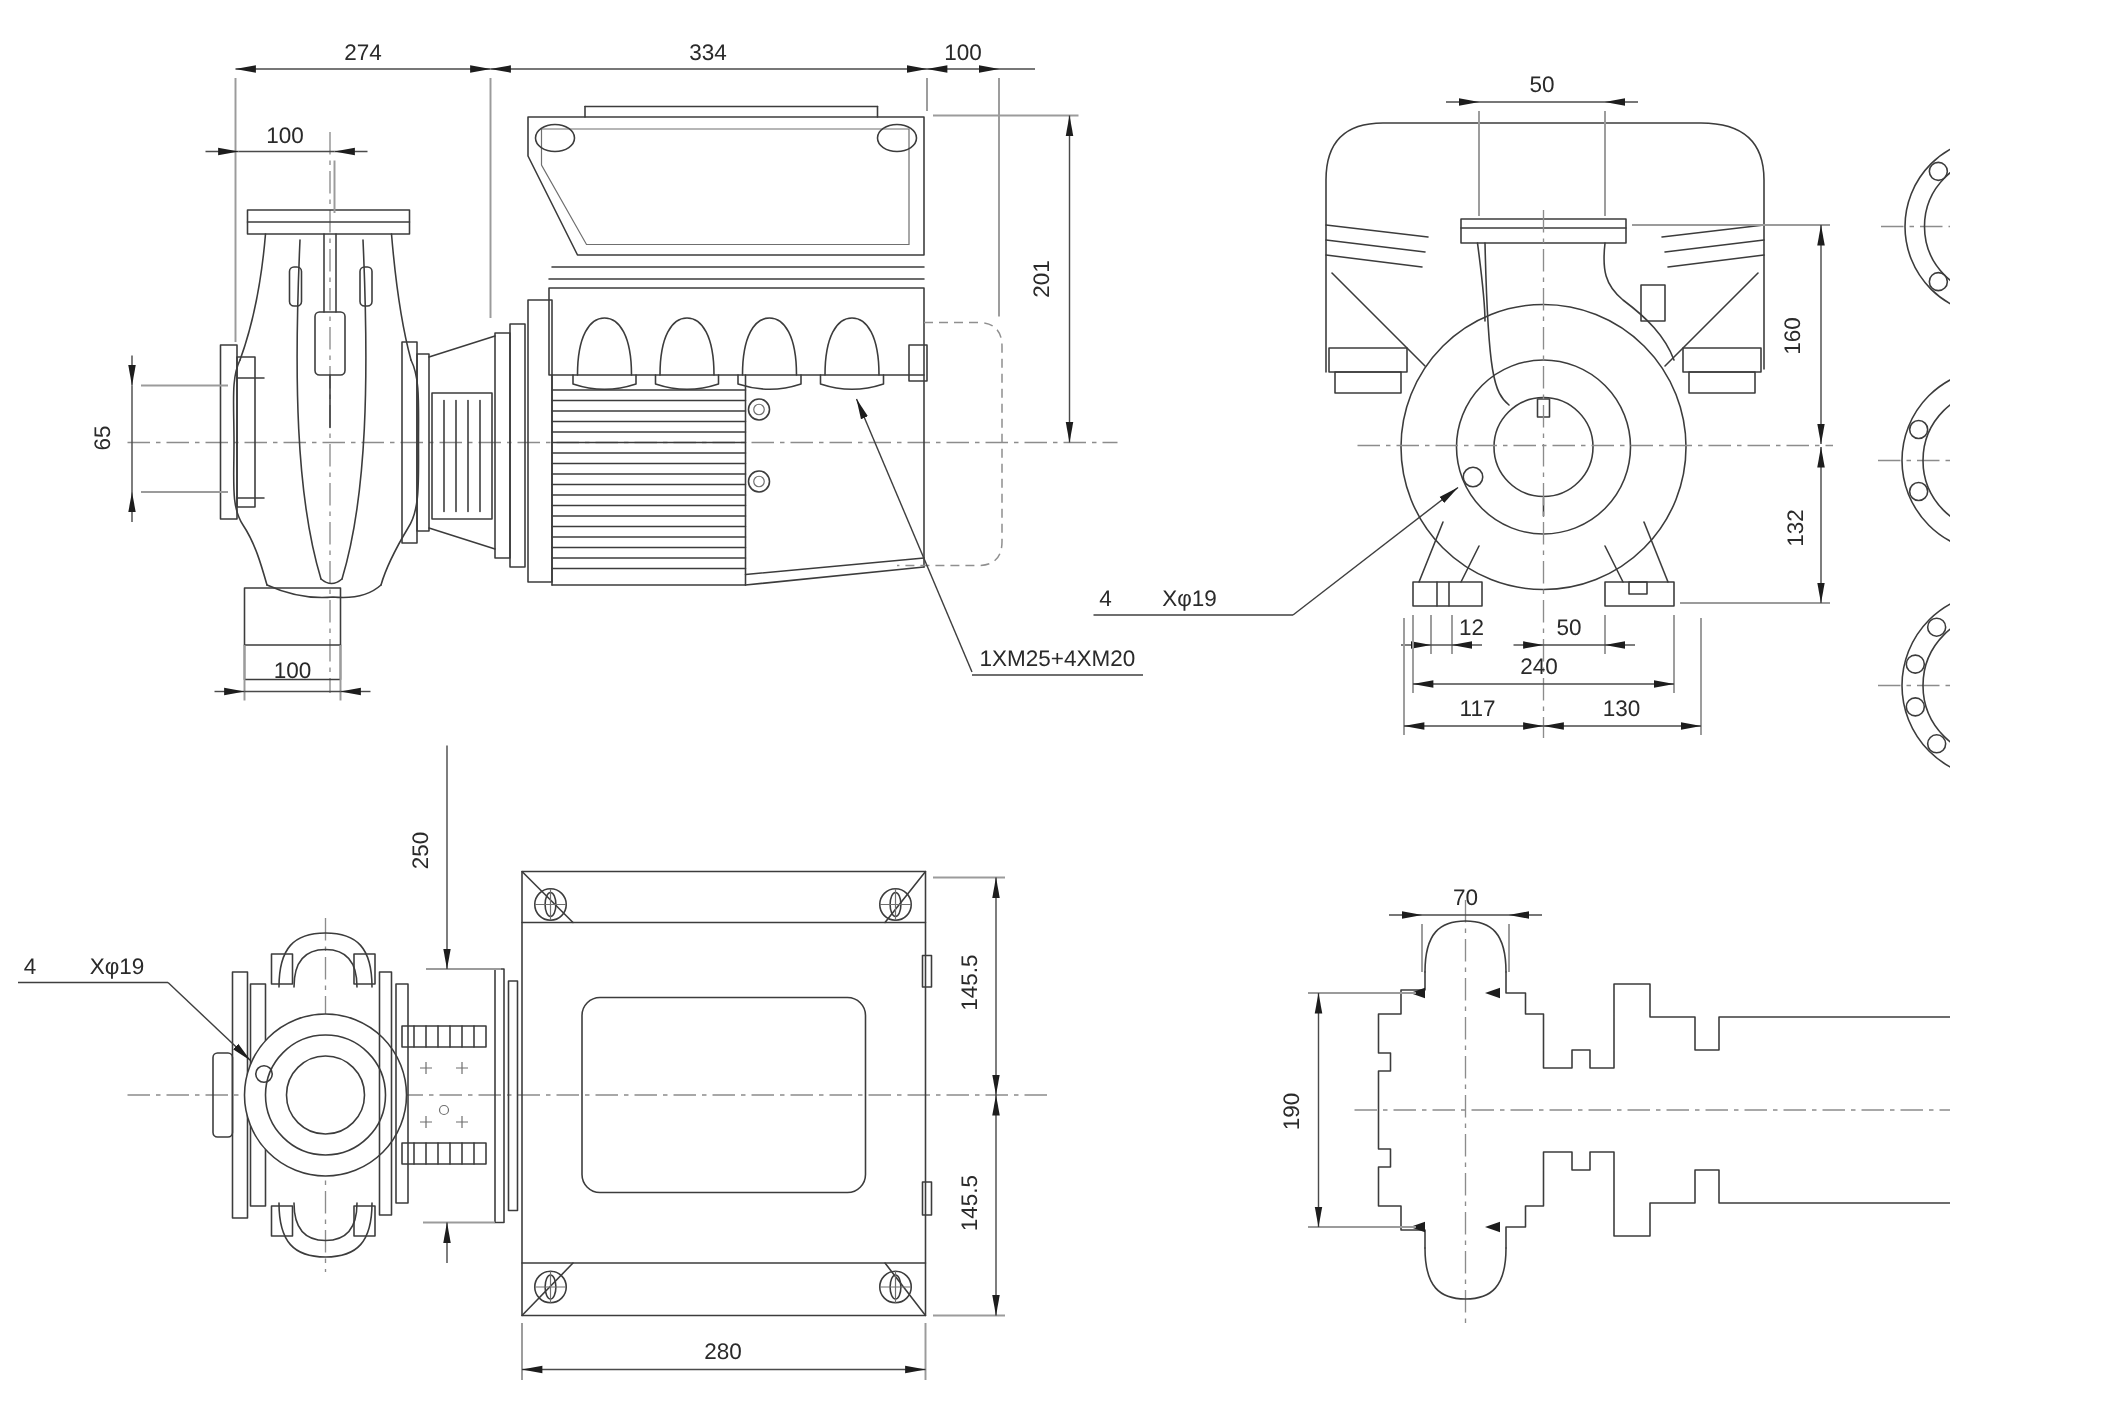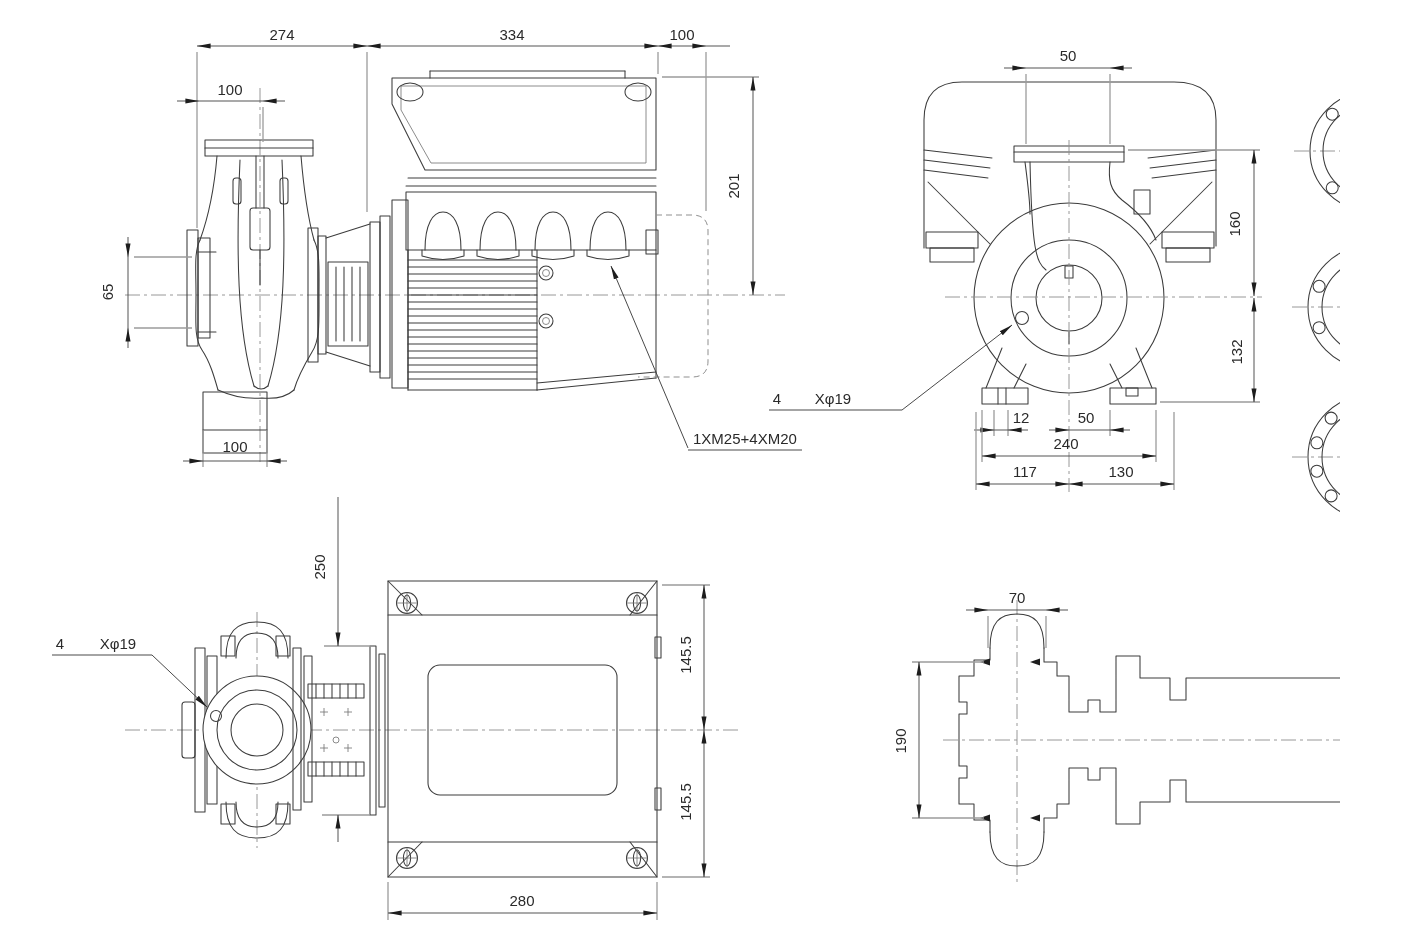--- a/index.html
+++ b/index.html
@@ -1,16 +1,16 @@
 <!DOCTYPE html>
 <html><head>
 <meta charset="utf-8">
 <style>
   html,body{margin:0;padding:0;background:#ffffff;}
-  .page{width:1300px;height:942px;background:#fff;position:relative;overflow:hidden;margin-left:40px;}
+  .page{width:1300px;height:942px;background:#fff;position:relative;overflow:hidden;}
   svg{display:block;}
   
   .geo{stroke:#3c3c3c;stroke-width:1.05;fill:none;stroke-linejoin:round;stroke-linecap:round;}
   .geow{stroke:#3c3c3c;stroke-width:1.05;fill:#fff;stroke-linejoin:round;}
   .thin{stroke:#6f6f6f;stroke-width:.8;fill:none;}
   .dim{stroke:#4a4a4a;stroke-width:.95;fill:none;}
   .ext{stroke:#9b9b9b;stroke-width:1.3;fill:none;}
   .cl{stroke:#8c8c8c;stroke-width:.9;fill:none;stroke-dasharray:15 4 3 4;}
   .dash{stroke:#8f8f8f;stroke-width:1;fill:none;stroke-dasharray:6 4;}
   .lead{stroke:#3f3f3f;stroke-width:.95;fill:none;}

